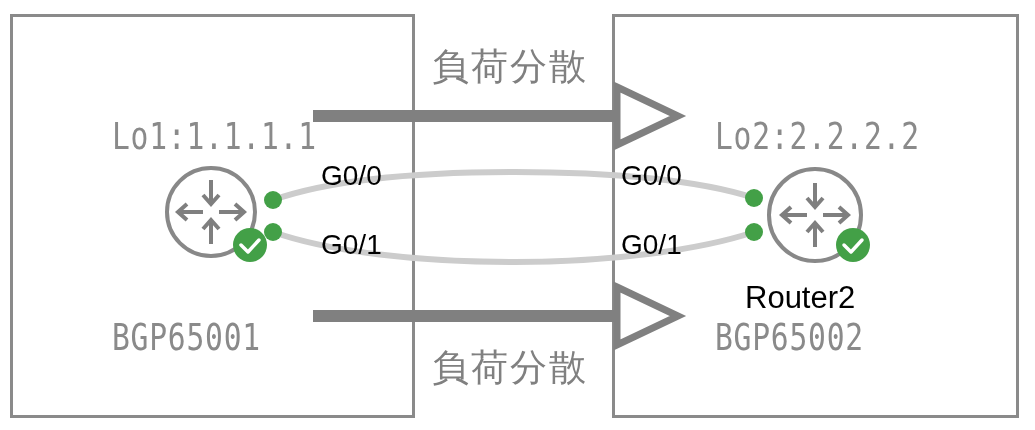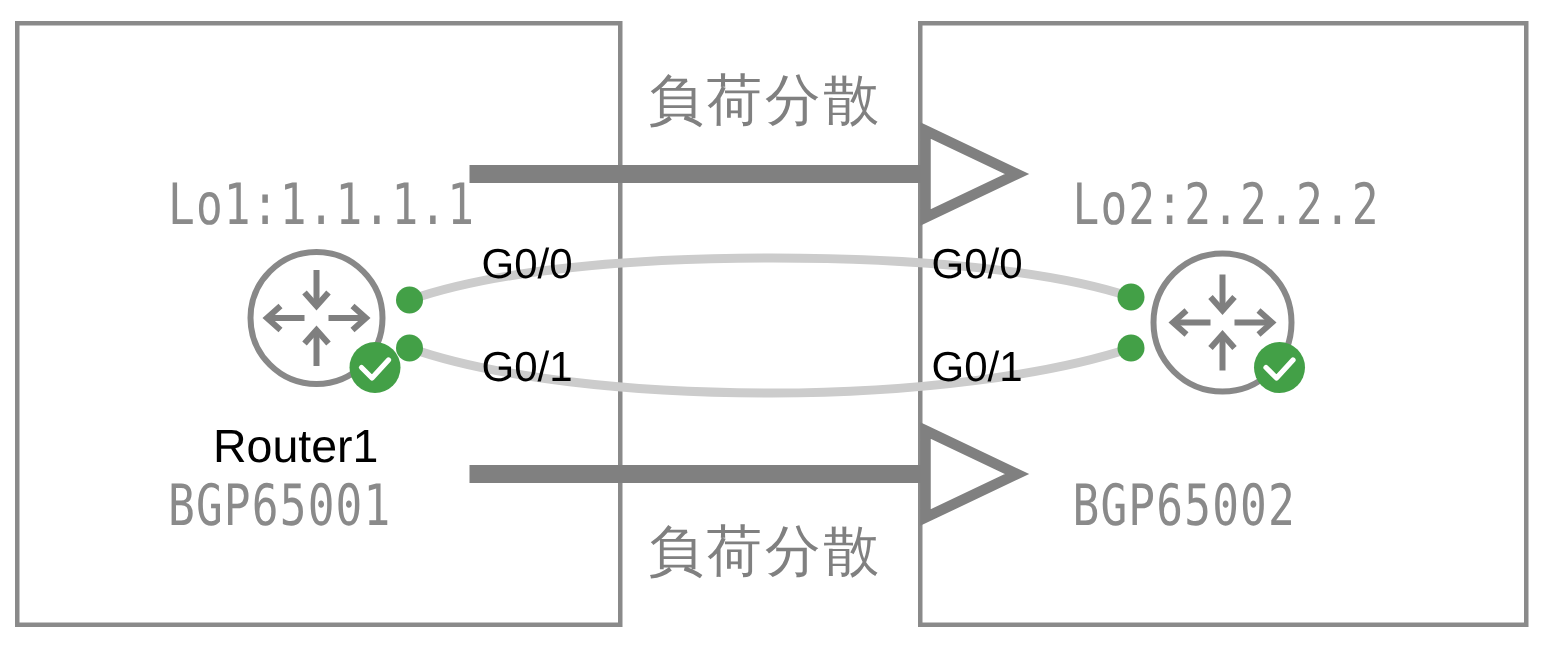--- a/index.html
+++ b/index.html
@@ -87,17 +87,17 @@
   <div class="lbl-jp" style="left:432px; top:343px;">負荷分散</div>
 
   <div class="lbl-mono" style="left:112px; top:114px;">Lo1:1.1.1.1</div>
   <div class="lbl-mono" style="left:715px; top:114px;">Lo2:2.2.2.2</div>
 
   <div class="lbl-if" style="left:321px; top:160px;">G0/0</div>
   <div class="lbl-if" style="left:321px; top:229px;">G0/1</div>
   <div class="lbl-if" style="left:621px; top:160px;">G0/0</div>
   <div class="lbl-if" style="left:621px; top:229px;">G0/1</div>
 
-  <div class="lbl-name" style="left:142px; top:280px;">Router1</div>
+  <div class="lbl-name" style="left:745px; top:280px;">Router2</div>
 
   <div class="lbl-mono" style="left:112px; top:315px;">BGP65001</div>
   <div class="lbl-mono" style="left:715px; top:315px;">BGP65002</div>
 </div>
 
 </body></html>

